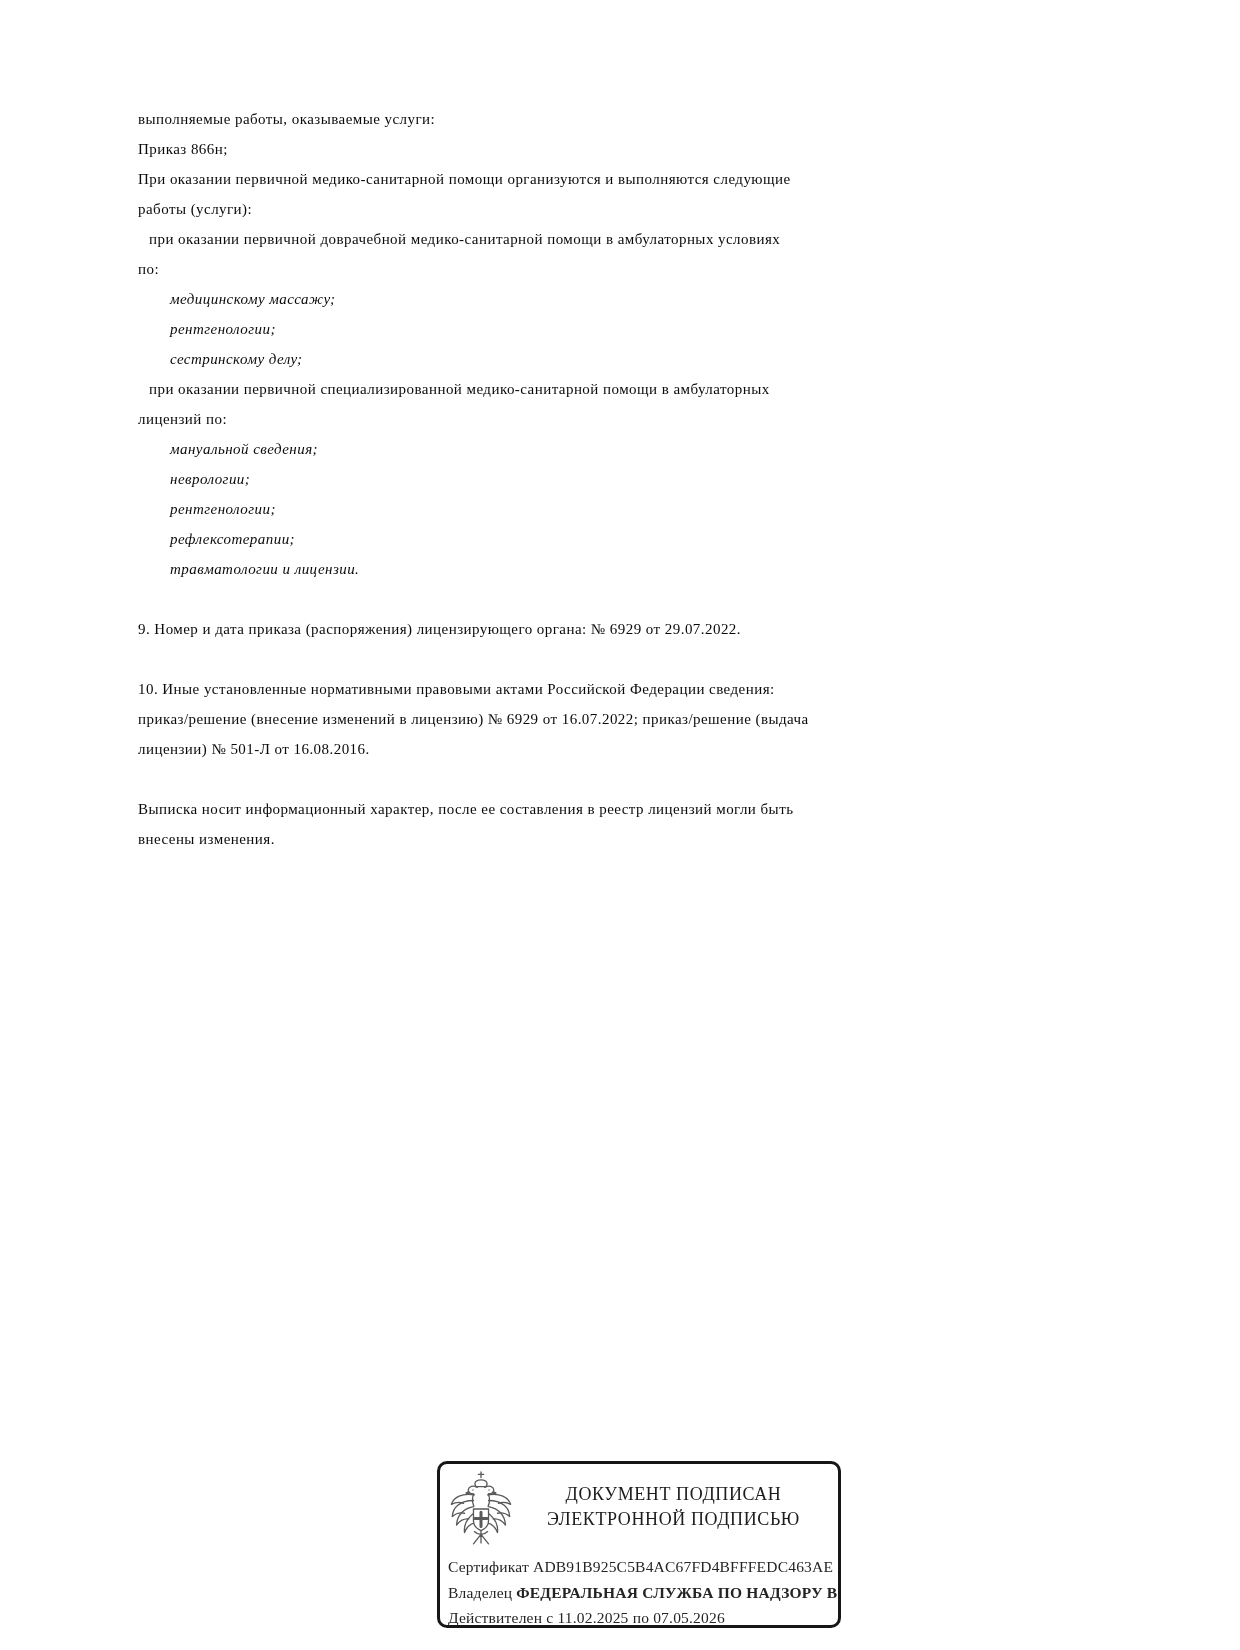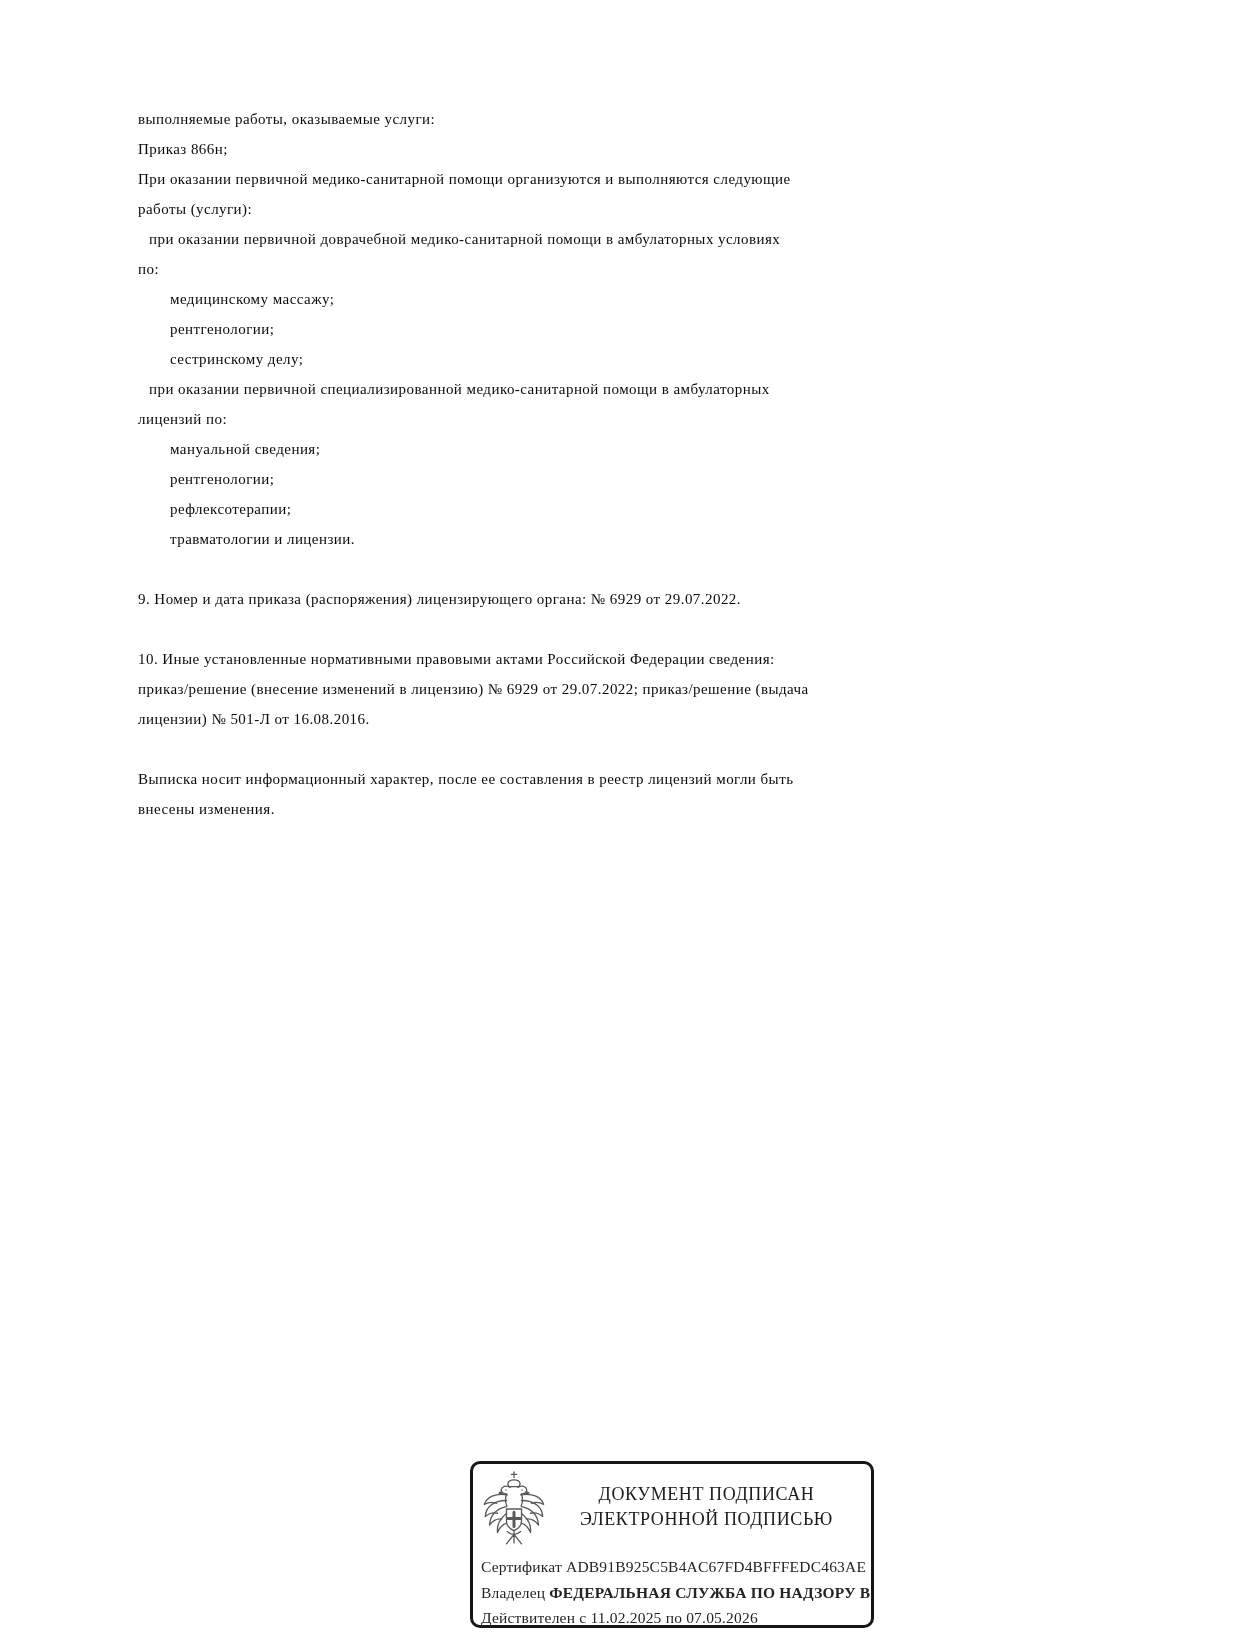--- a/index.html
+++ b/index.html
@@ -17,26 +17,26 @@
     position:absolute;
     left:138px;top:104px;width:1012px;
     font-size:15px;color:#0a0a0a;
   }
   .line{
     height:30px;line-height:30px;
     white-space:nowrap;
     letter-spacing:0.45px;
   }
   .ind1{padding-left:11px;}
-  .ind2{padding-left:32px;}
+  .ind2{padding-left:32px;font-style:italic;}
 
   
   .stamp{
     position:absolute;
-    left:470px;top:1461px;
+    left:437px;top:1461px;
     width:404px;height:167px;
     border:3px solid #161616;
     border-radius:10px;
     box-sizing:border-box;
     overflow:hidden;
     background:#ffffff;
   }
   .stamp-top{
     display:flex;
     align-items:flex-start;
@@ -79,28 +79,29 @@
     <div class="line">При оказании первичной медико-санитарной помощи организуются и выполняются следующие</div>
     <div class="line">работы (услуги):</div>
     <div class="line ind1">при оказании первичной доврачебной медико-санитарной помощи в амбулаторных условиях</div>
     <div class="line">по:</div>
     <div class="line ind2">медицинскому массажу;</div>
     <div class="line ind2">рентгенологии;</div>
     <div class="line ind2">сестринскому делу;</div>
     <div class="line ind1">при оказании первичной специализированной медико-санитарной помощи в амбулаторных</div>
     <div class="line">лицензий по:</div>
     <div class="line ind2">мануальной сведения;</div>
+    <div class="line ind2">неврологии;</div>
     <div class="line ind2">рентгенологии;</div>
     <div class="line ind2">рефлексотерапии;</div>
     <div class="line ind2">травматологии и лицензии.</div>
     <div class="line"></div>
     <div class="line">9. Номер и дата приказа (распоряжения) лицензирующего органа: № 6929 от 29.07.2022.</div>
     <div class="line"></div>
     <div class="line">10. Иные установленные нормативными правовыми актами Российской Федерации сведения:</div>
-    <div class="line">приказ/решение (внесение изменений в лицензию) № 6929 от 29.07.2022; приказ/решение (выдача</div>
+    <div class="line">приказ/решение (внесение изменений в лицензию) № 6929 от 16.07.2022; приказ/решение (выдача</div>
     <div class="line">лицензии) № 501-Л от 16.08.2016.</div>
     <div class="line"></div>
     <div class="line">Выписка носит информационный характер, после ее составления в реестр лицензий могли быть</div>
     <div class="line">внесены изменения.</div>
   </div>
 
   <div class="stamp">
     <div class="stamp-top">
       <svg class="eagle" viewBox="0 0 68 84" fill="none" stroke="#595959" stroke-width="1.4" stroke-linecap="round" stroke-linejoin="round">
 

